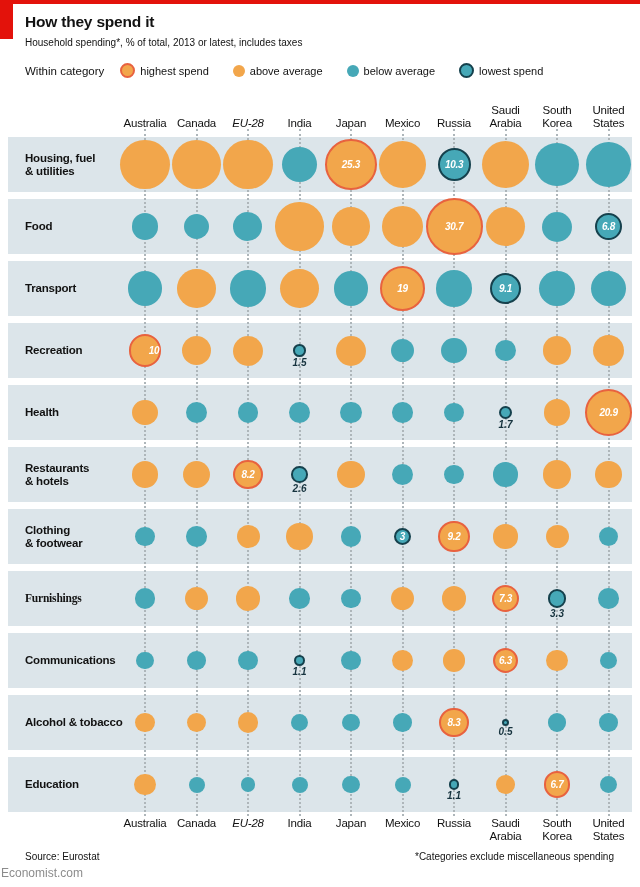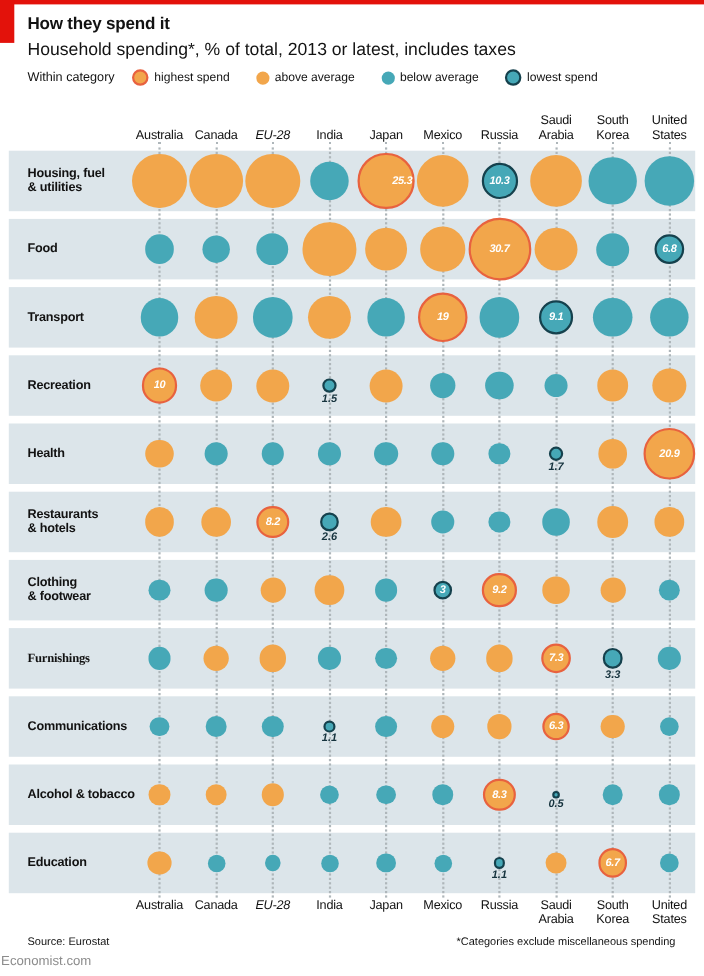--- a/index.html
+++ b/index.html
@@ -8,21 +8,21 @@
     --dot:#AEB6BA; --ink:#121212;
   }
   html,body{margin:0;padding:0}
   body{
     width:640px;height:887px;position:relative;overflow:hidden;background:#fff;
     font-family:"Liberation Sans",sans-serif;color:var(--ink);
   }
   #top-rule{position:absolute;top:0;left:0;right:0;height:4px;background:var(--red)}
   #red-tab{position:absolute;top:0;left:0;width:13px;height:39px;background:var(--red)}
   #title{position:absolute;left:25px;top:13px;font-size:15.5px;font-weight:bold;letter-spacing:-0.2px}
-  #subtitle{position:absolute;left:25px;top:37px;font-size:16px}
+  #subtitle{position:absolute;left:25px;top:37px;font-size:10px}
   #legend{position:absolute;left:25px;top:63px;display:flex;align-items:center;column-gap:24px;font-size:11px}
   #legend .lg-title{font-weight:normal;font-size:11.5px;margin-right:-8px}
   .lg-item{display:flex;align-items:center;column-gap:5px}
   .lg-dot{border-radius:50%;box-sizing:border-box;display:inline-block}
   .lg-dot.above,.lg-dot.below{width:12px;height:12px}
   .lg-dot.highest,.lg-dot.lowest{width:15px;height:15px}
   .lg-dot.above{background:var(--orange)}
   .lg-dot.highest{background:var(--orange);border:2px solid var(--orange-ring)}
   .lg-dot.below{background:var(--teal)}
   .lg-dot.lowest{background:var(--teal);border:2px solid var(--teal-ring)}
@@ -149,21 +149,21 @@
     <div class="colhead colhead-bottom" style="left: 505.5px;">Saudi
 Arabia</div>
     <div class="colhead colhead-bottom" style="left: 557px;">South
 Korea</div>
     <div class="colhead colhead-bottom" style="left: 608.5px;">United
 States</div>
     <div class="bubble above" style="height: 49.9px; width: 49.9px; left: 120px; top: 139.5px;"></div>
     <div class="bubble above" style="height: 49.9px; width: 49.9px; left: 171.5px; top: 139.5px;"></div>
     <div class="bubble above" style="height: 49.9px; width: 49.9px; left: 223px; top: 139.5px;"></div>
     <div class="bubble below" style="height: 34.9px; width: 34.9px; left: 282px; top: 147px;"></div>
-    <div class="bubble highest" style="height: 51.8px; width: 51.8px; left: 325.1px; top: 138.6px; justify-content: flex-end;">
+    <div class="bubble highest" style="height: 51.8px; width: 51.8px; left: 325.1px; top: 138.6px;">
       <span>25.3</span>
     </div>
     <div class="bubble above" style="height: 47.8px; width: 47.8px; left: 378.6px; top: 140.6px;"></div>
     <div class="bubble lowest" style="height: 33.1px; width: 33.1px; left: 437.5px; top: 148px;">
       <span>10.3</span>
     </div>
     <div class="bubble above" style="height: 47.2px; width: 47.2px; left: 481.9px; top: 140.9px;"></div>
     <div class="bubble below" style="height: 43.7px; width: 43.7px; left: 535.2px; top: 142.7px;"></div>
     <div class="bubble below" style="height: 44.9px; width: 44.9px; left: 586.1px; top: 142.1px;"></div>
     <div class="bubble below" style="height: 26.3px; width: 26.3px; left: 131.9px; top: 213.4px;"></div>
@@ -187,21 +187,21 @@
     <div class="bubble below" style="height: 34.2px; width: 34.2px; left: 333.9px; top: 271.4px;"></div>
     <div class="bubble highest" style="height: 44.9px; width: 44.9px; left: 380.1px; top: 266.1px;">
       <span>19</span>
     </div>
     <div class="bubble below" style="height: 36.4px; width: 36.4px; left: 435.8px; top: 270.3px;"></div>
     <div class="bubble lowest" style="height: 31.1px; width: 31.1px; left: 490px; top: 273px;">
       <span>9.1</span>
     </div>
     <div class="bubble below" style="height: 35.7px; width: 35.7px; left: 539.2px; top: 270.7px;"></div>
     <div class="bubble below" style="height: 35.7px; width: 35.7px; left: 590.7px; top: 270.7px;"></div>
-    <div class="bubble highest" style="height: 32.6px; width: 32.6px; left: 128.7px; top: 334.2px;">
+    <div class="bubble highest" style="height: 32.6px; width: 32.6px; left: 128.7px; top: 334.2px; justify-content: flex-end;">
       <span>10</span>
     </div>
     <div class="bubble above" style="height: 29.1px; width: 29.1px; left: 181.9px; top: 335.9px;"></div>
     <div class="bubble above" style="height: 30px; width: 30px; left: 233px; top: 335.5px;"></div>
     <div class="bubble lowest" style="height: 12.6px; width: 12.6px; left: 293.2px; top: 344.2px;"></div>
     <div class="sublabel" style="left: 299.5px; top: 357.8px;">1.5</div>
     <div class="bubble above" style="height: 30px; width: 30px; left: 336px; top: 335.5px;"></div>
     <div class="bubble below" style="height: 23px; width: 23px; left: 391px; top: 339px;"></div>
     <div class="bubble below" style="height: 25.2px; width: 25.2px; left: 441.4px; top: 337.9px;"></div>
     <div class="bubble below" style="height: 21.8px; width: 21.8px; left: 494.6px; top: 339.6px;"></div>

